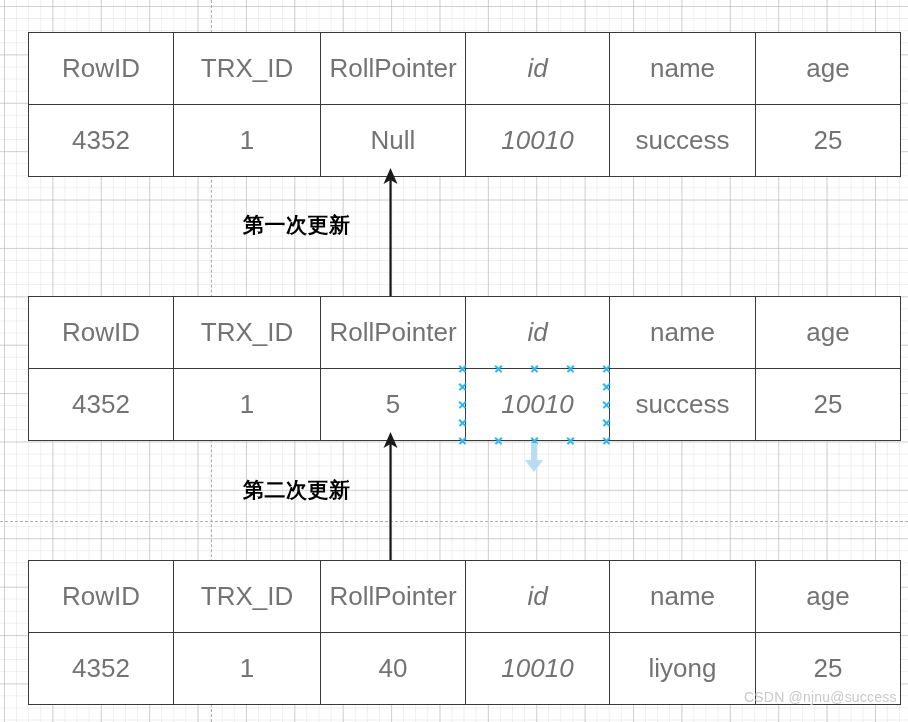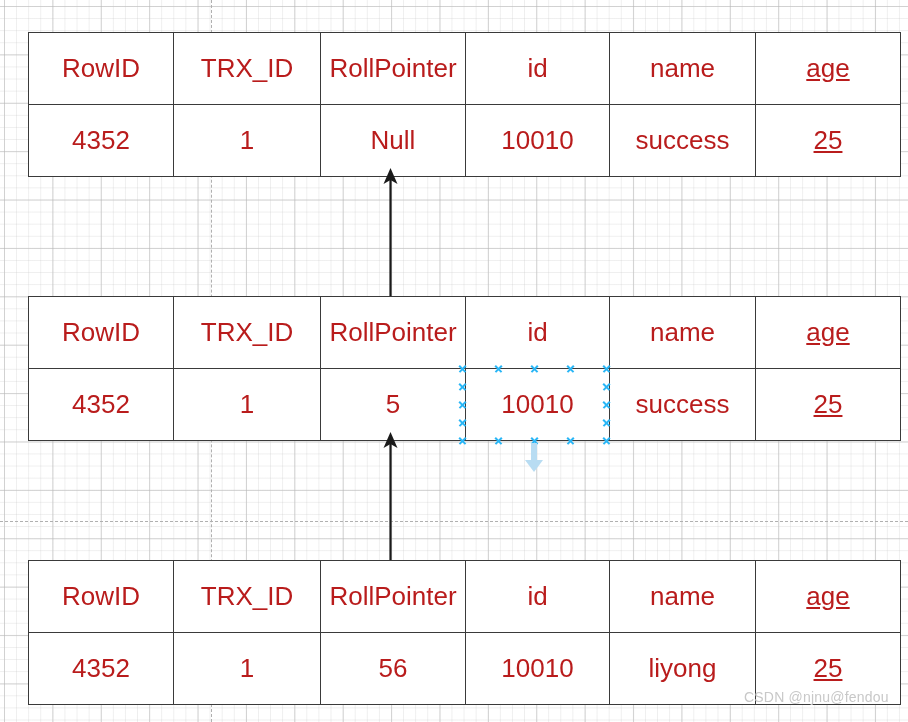--- a/index.html
+++ b/index.html
@@ -54,33 +54,33 @@
     border-collapse: collapse;
     background: #ffffff;
     table-layout: fixed;
   }
   .tbl td {
     border: 1.4px solid #3a3a3a;
     text-align: center;
     vertical-align: middle;
     height: 71px;
     font-size: 26px;
-    color: #b91c1c;
+    color: #737373;
     font-family: "Liberation Sans", sans-serif;
     padding: 0;
     background: #ffffff;
     overflow: hidden;
     white-space: nowrap;
   }
   .c0 { width: 144px; }
   .c1 { width: 146px; margin-top: 20px; }
   .c2 { width: 144px; }
-  .c3 { width: 143px; }
+  .c3 { width: 143px; font-style: italic; }
   .c4 { width: 145px; }
-  .c5 { width: 144px; text-decoration: underline; }
+  .c5 { width: 144px; }
 
   
   .arrow-svg {
     position: absolute;
     overflow: visible;
   }
 
   
   .edge-label {
     position: absolute;
@@ -156,20 +156,21 @@
       <td class="c4">success</td>
       <td class="c5">25</td>
     </tr>
   </tbody>
     </table>
 
   <svg class="arrow-svg" style="left:375px; top:168px; width:32px; height:130px;" viewBox="0 0 32 130">
     <line x1="15.5" y1="130" x2="15.5" y2="12" stroke="#1a1a1a" stroke-width="2.2"></line>
     <path d="M15.5 0 L 22.5 16 L 15.5 12 L 8.5 16 Z" fill="#1a1a1a"></path>
   </svg>
+  <div class="edge-label" style="left:243px; top:211px;">第一次更新</div>
 
   <table class="tbl" style="top:296px;">
     <tbody>
         <tr>
       <td class="c0">RowID</td>
       <td class="c1">TRX_ID</td>
       <td class="c2">RollPointer</td>
       <td class="c3">id</td>
       <td class="c4">name</td>
       <td class="c5">age</td>
@@ -209,37 +210,38 @@
   </div>
 
   <svg class="dir-arrow" style="left:524px; top:443px; width:20px; height:30px;" viewBox="0 0 20 30">
     <path d="M7 0 H13 V17 H19 L10 29 L1 17 H7 Z" fill="#b8dcf2"></path>
   </svg>
 
   <svg class="arrow-svg" style="left:375px; top:432px; width:32px; height:130px;" viewBox="0 0 32 130">
     <line x1="15.5" y1="130" x2="15.5" y2="12" stroke="#1a1a1a" stroke-width="2.2"></line>
     <path d="M15.5 0 L 22.5 16 L 15.5 12 L 8.5 16 Z" fill="#1a1a1a"></path>
   </svg>
+  <div class="edge-label" style="left:243px; top:476px;">第二次更新</div>
 
   <table class="tbl" style="top:560px;">
     <tbody>
         <tr>
       <td class="c0">RowID</td>
       <td class="c1">TRX_ID</td>
       <td class="c2">RollPointer</td>
       <td class="c3">id</td>
       <td class="c4">name</td>
       <td class="c5">age</td>
     </tr>
     <tr>
       <td class="c0">4352</td>
       <td class="c1">1</td>
-      <td class="c2">56</td>
+      <td class="c2">40</td>
       <td class="c3">10010</td>
       <td class="c4">liyong</td>
       <td class="c5">25</td>
     </tr>
   </tbody>
     </table>
 
-  <div class="watermark" style="left:744px; top:689px;">CSDN @njnu@fendou</div>
+  <div class="watermark" style="left:744px; top:689px;">CSDN @njnu@success</div>
 
 </div>
 
 </body></html>

